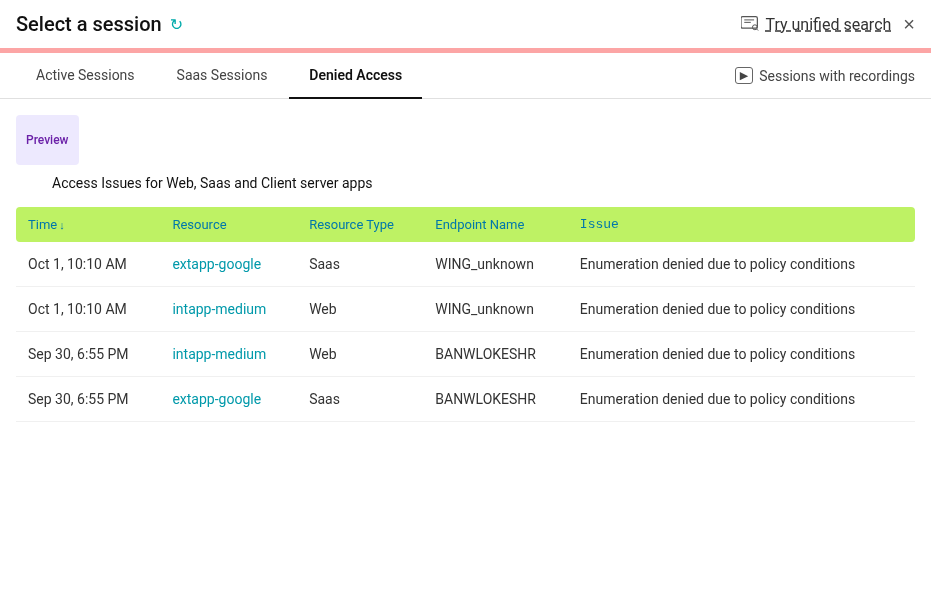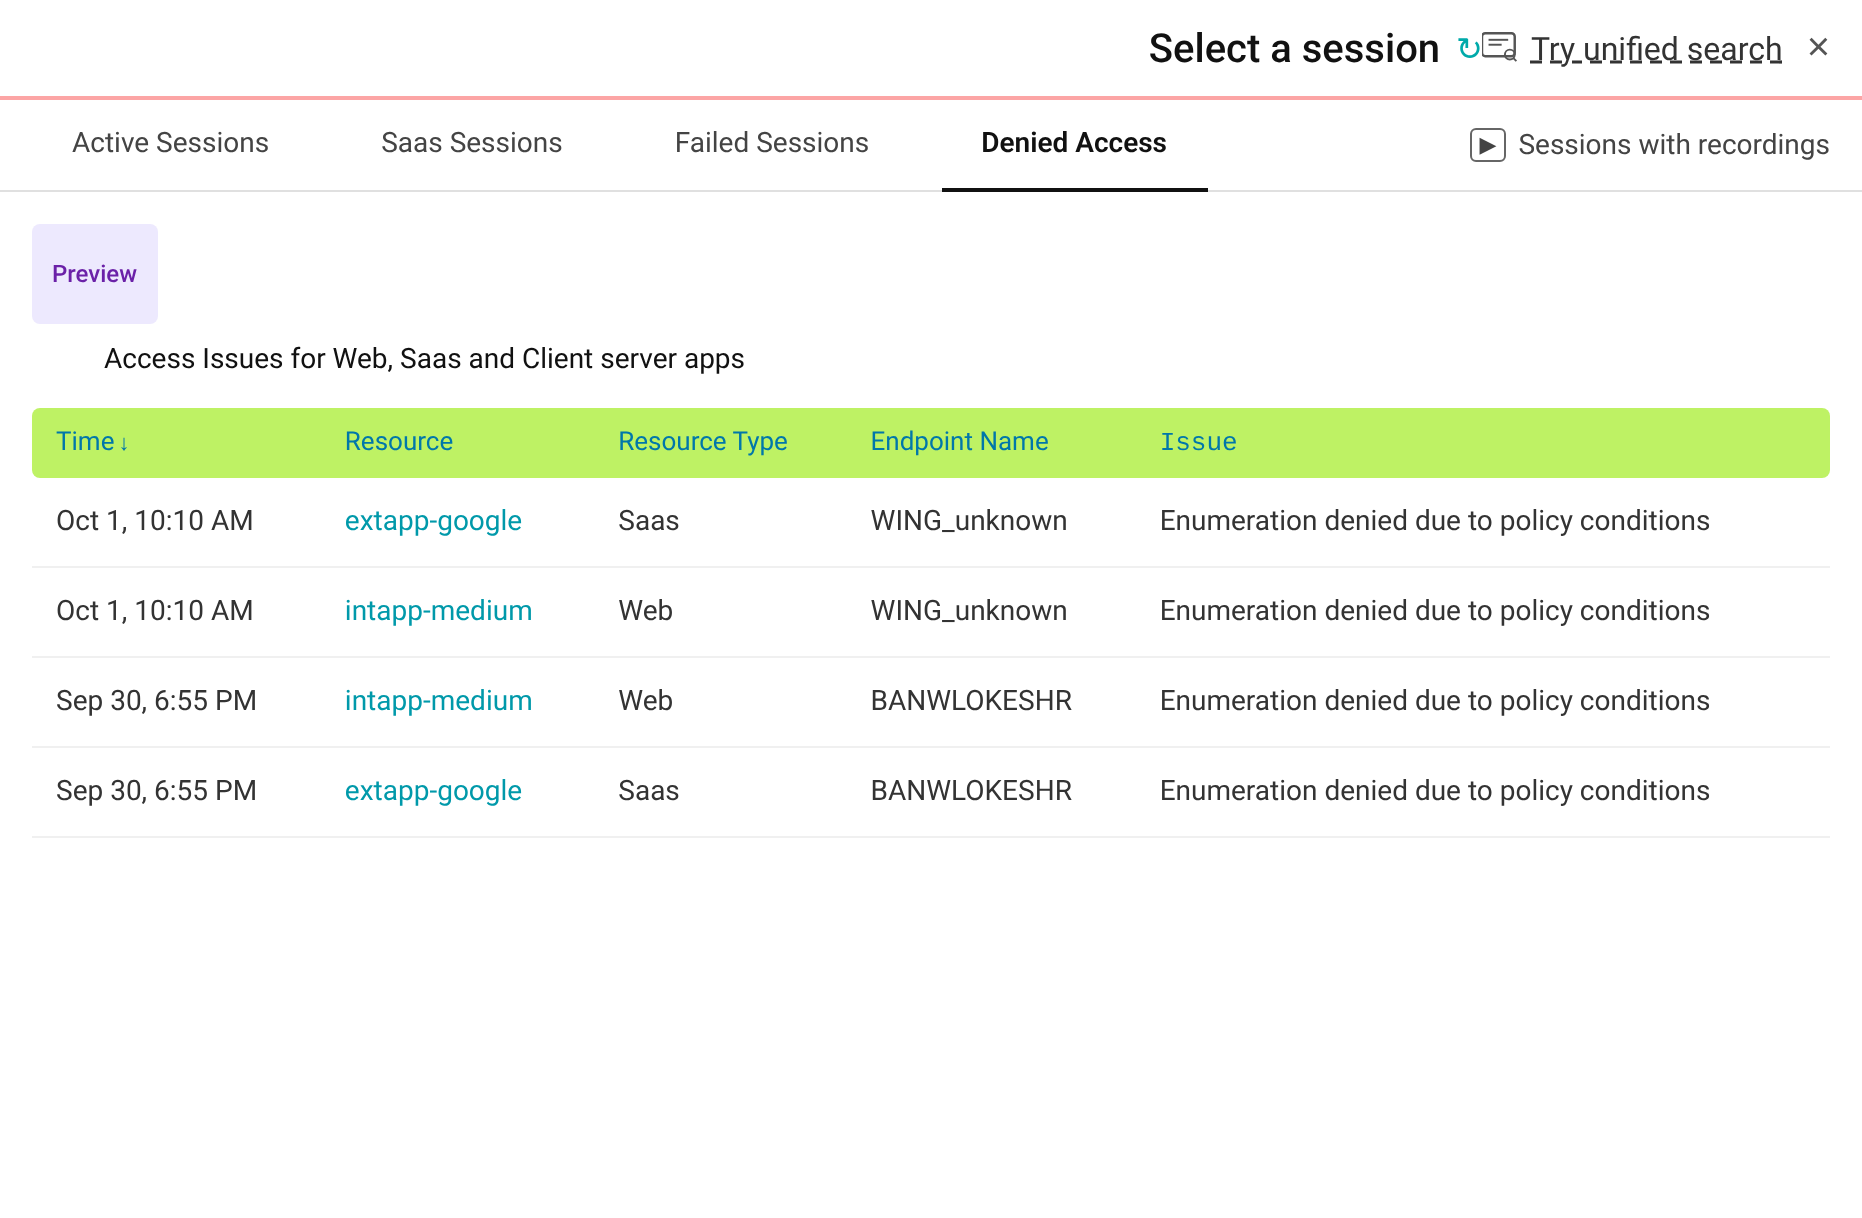--- a/index.html
+++ b/index.html
@@ -8,23 +8,23 @@
       font-size: 14px;
       color: #333;
       background: #fff;
       width: 931px;
       min-height: 609px;
     }
 
     .header {
       display: flex;
       align-items: center;
-      justify-content: flex-end;
+      justify-content: space-between;
       padding: 12px 16px;
-      border-bottom: 2px solid #fca5a5;
+      border-bottom: 5px solid #fca5a5;
     }
 
     .header-left {
       display: flex;
       align-items: center;
       gap: 8px;
     }
 
     .header-title {
       font-size: 20px;
@@ -68,21 +68,21 @@
       background: none;
       border: none;
       line-height: 1;
     }
 
     .tabs {
       display: flex;
       align-items: flex-start;
       padding: 0 16px;
       border-bottom: 1px solid #e0e0e0;
-      gap: 16px;
+      gap: 2px;
     }
 
     .tab {
       padding: 14px 20px;
       cursor: pointer;
       font-size: 14px;
       color: #444;
       white-space: nowrap;
       border-bottom: 2px solid transparent;
       margin-bottom: -1px;
@@ -195,21 +195,20 @@
       </span>
       <span>Try unified search</span>
     </div>
     <button class="close-btn">×</button>
   </div>
 </div>
 
 <div class="tabs">
   <div class="tab">Active Sessions</div>
   <div class="tab">Saas Sessions</div>
-  <div class="tab">Failed Sessions</div>
   <div class="tab active">Denied Access</div>
   <div class="tab-recordings">
     <span style="border:1.5px solid #666; border-radius:3px; padding:1px 4px; font-size:11px;">▶</span>
     <span>Sessions with recordings</span>
   </div>
 </div>
 
 <div class="content">
   <div class="preview-badge">Preview</div>
   <div class="content-subtitle">Access Issues for Web, Saas and Client server apps</div>

